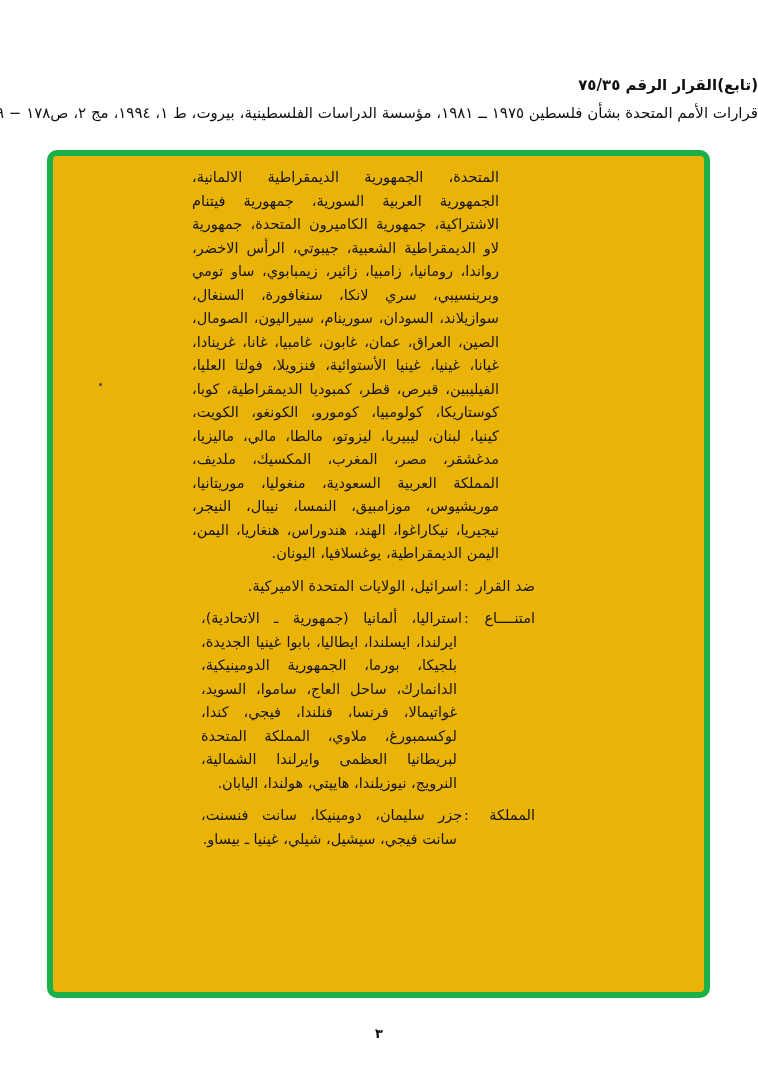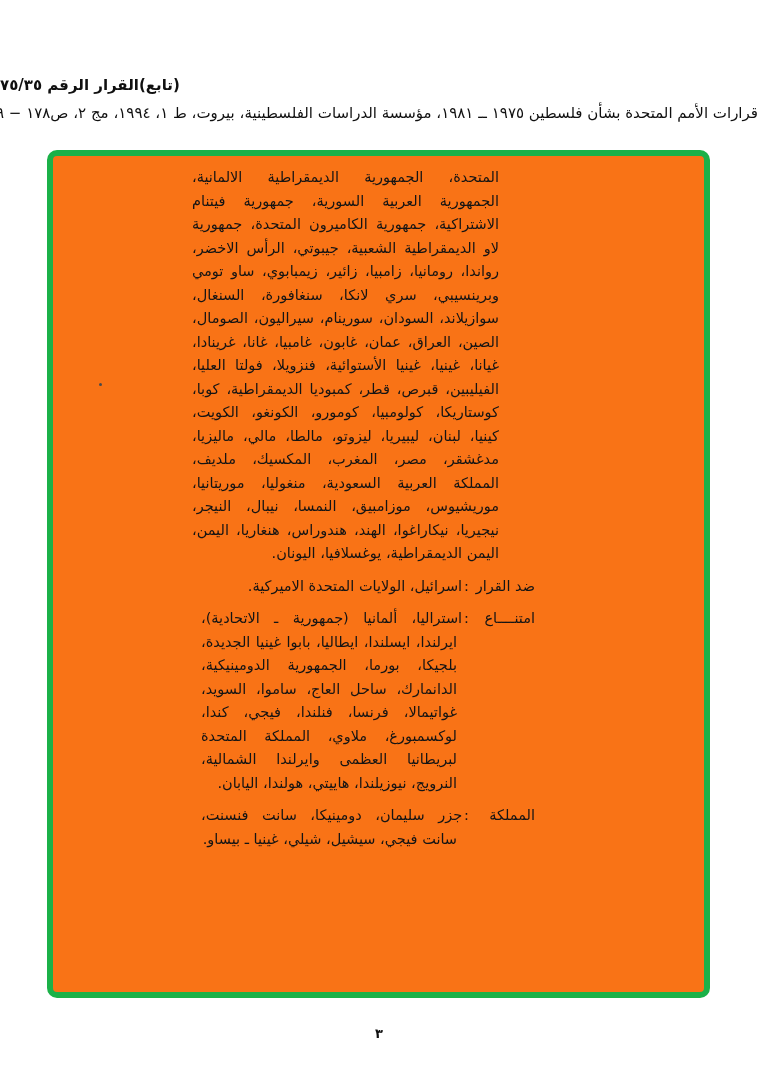--- a/index.html
+++ b/index.html
@@ -6,36 +6,36 @@
   body {
     width: 758px; height: 1078px;
     background: #ffffff;
     position: relative;
     font-family: "DejaVu Sans", sans-serif;
     color: #141414;
     overflow: hidden;
   }
   .doc-title {
     position: absolute; top: 76px; left: 0; right: 0;
-    text-align: left; direction: rtl;
+    text-align: right; direction: rtl;
     font-size: 15px; font-weight: bold; color: #101010;
     letter-spacing: 0.5px;
   }
   .doc-citation {
     position: absolute; top: 104px; left: 0; right: 0;
     text-align: right; direction: rtl; white-space: nowrap;
     font-size: 15px; font-weight: normal; color: #101010;
   }
   .frame {
     position: absolute; left: 47px; top: 150px;
     width: 663px; height: 848px;
     box-sizing: border-box;
     border: 6px solid #1bb148;
     border-radius: 10px;
-    background: #f97316;
+    background: #eab308;
   }
   .textblock {
     position: absolute; top: 10px; right: 160px;
     width: 352px;
     direction: rtl;
     font-size: 14.5px; line-height: 23.5px;
     text-align: justify;
     color: #141414;
   }
   .p-cont {

